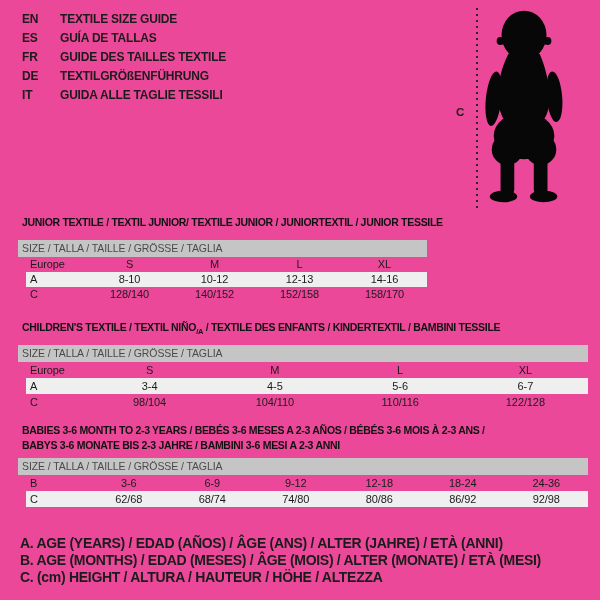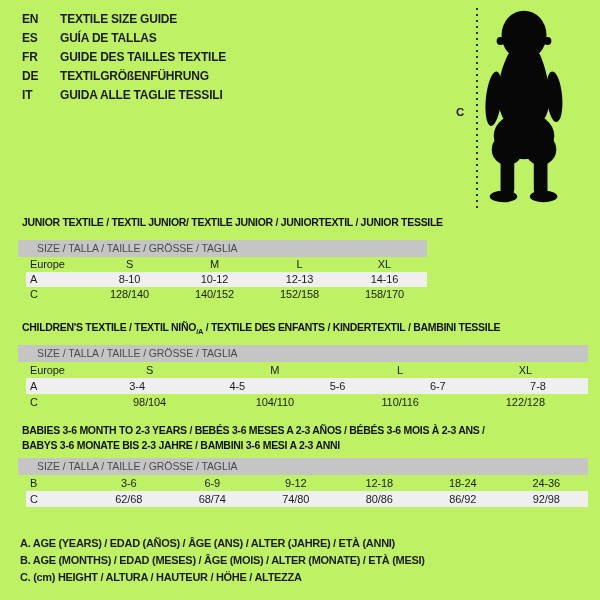--- a/index.html
+++ b/index.html
@@ -1,17 +1,17 @@
 <!DOCTYPE html>
 <html><head>
 <meta charset="utf-8">
 <style>
   html,body{margin:0;padding:0;background:#fff;}
   .page{
-    position:relative;width:600px;height:600px;background:#bef264;overflow:hidden;
+    position:relative;width:600px;height:600px;background:#ec4899;overflow:hidden;
     font-family:"Liberation Sans", sans-serif;color:var(--text,#1b1b1b);
   }
   
   .lang-list{position:absolute;left:22px;top:10px;}
   .lang-row{display:flex;height:19px;line-height:19px;font-weight:700;font-size:12px;letter-spacing:-0.2px;}
   .lang-code{width:38px;flex:none;}
   
   .dotted-line{
     position:absolute;left:476px;top:8px;width:2px;height:201px;
     background-image:repeating-linear-gradient(to bottom,#2a2a2a 0 2.5px,transparent 2.5px 6px);
@@ -25,30 +25,30 @@
   .sec1 .sec-title{top:215px;}
   .sec2 .sec-title{top:320px;}
   .sec3 .sec-title{top:423px;}
   
   .table{position:absolute;left:18px;}
   .sec1 .table{top:240px;width:409px;}
   .sec2 .table{top:345px;width:570px;}
   .sec3 .table{top:458px;width:570px;}
   .size-bar{
     height:17px;line-height:17px;background:var(--bar-bg,#c5c5c5);color:var(--bar-text,#4a4a4a);
-    font-size:10.5px;padding-left:19px;letter-spacing:-0.1px;
+    font-size:10.5px;padding-left:4px;letter-spacing:-0.1px;
   }
   .trow{display:flex;height:16px;line-height:16px;font-size:11px;letter-spacing:-0.1px;margin-left:8px;}
   .sec1 .trow{height:15px;line-height:15px;}
   .table > .trow:nth-child(odd){background:var(--row-alt-bg,#efefef);}
   .tlabel{width:57px;flex:none;padding-left:4px;}
   .tcell{flex:1;text-align:center;}
   
   .legend{position:absolute;left:20px;top:535px;}
-  .legend-line{height:17px;line-height:17px;font-weight:700;font-size:11px;letter-spacing:-0.3px;white-space:nowrap;}
+  .legend-line{height:17px;line-height:17px;font-weight:700;font-size:14px;letter-spacing:-0.3px;white-space:nowrap;}
 </style>
 </head>
 <body>
 
 <div class="page" id="page" style="--bar-bg: #c5c5c5; --bar-text: #4a4a4a; --row-alt-bg: #efefef; --text: #1b1b1b;">
 
   <div class="lang-list" id="lang-list">
       <div class="lang-row">
         <span class="lang-code">EN</span>
         <span class="lang-text">TEXTILE SIZE GUIDE</span>
@@ -134,21 +134,20 @@
             <div class="tcell">M</div>
             <div class="tcell">L</div>
             <div class="tcell">XL</div>
           </div>
           <div class="trow">
             <div class="tlabel">A</div>
             <div class="tcell">3-4</div>
             <div class="tcell">4-5</div>
             <div class="tcell">5-6</div>
             <div class="tcell">6-7</div>
-            <div class="tcell">7-8</div>
           </div>
           <div class="trow">
             <div class="tlabel">C</div>
             <div class="tcell">98/104</div>
             <div class="tcell">104/110</div>
             <div class="tcell">110/116</div>
             <div class="tcell">122/128</div>
           </div>
         </div>
       </div>

